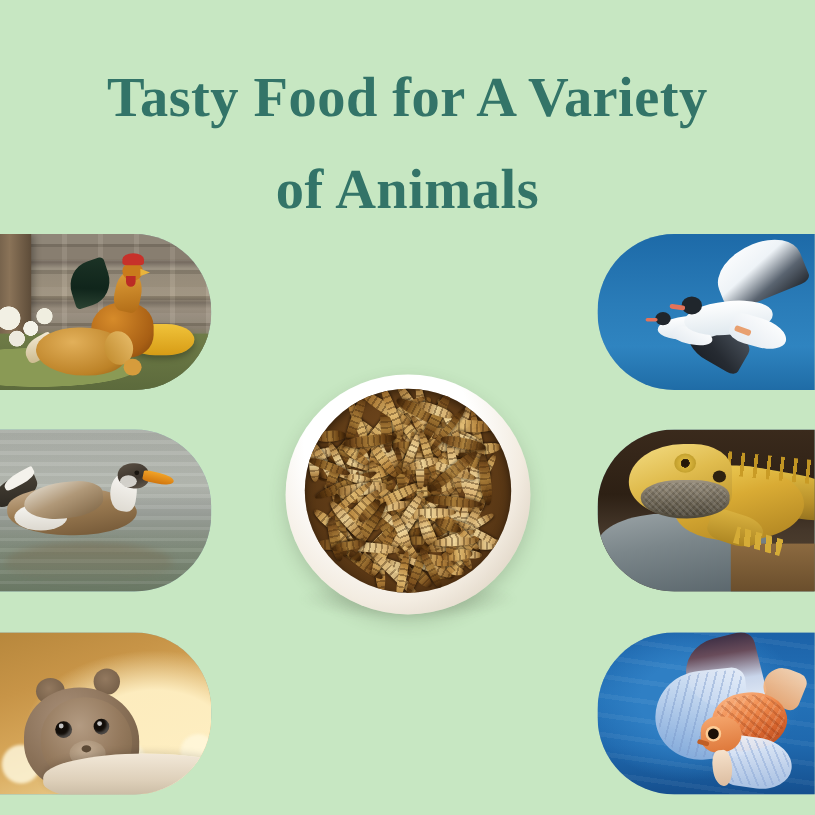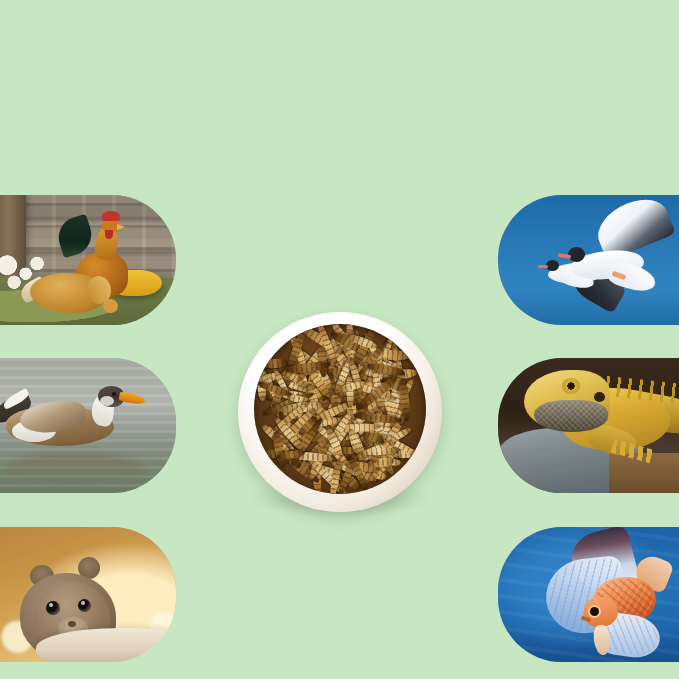--- a/index.html
+++ b/index.html
@@ -554,20 +554,22 @@
   }
   .worm.l{
     background:linear-gradient(90deg,#8a6128 0%,#d9b271 20%,#f0d79c 48%,#c49a58 74%,#875e27 100%);
   }
 </style>
 </head>
 <body>
 
 <div id="poster" style="background: rgb(199, 231, 194);">
 
+  <div id="title" style="color: rgb(51, 116, 104);">Tasty Food for A Variety
+of Animals</div>
 
   <div class="tile left r1">
     <div class="scene">
       <div class="chx-bg"></div>
       <div class="chx-wall"></div>
       <div class="chx-post"></div>
       <div class="chx-grass"></div>
       <div class="chx-flowers"></div>
       <div class="chx-bowl"></div>
       <div class="chx-rooster">

